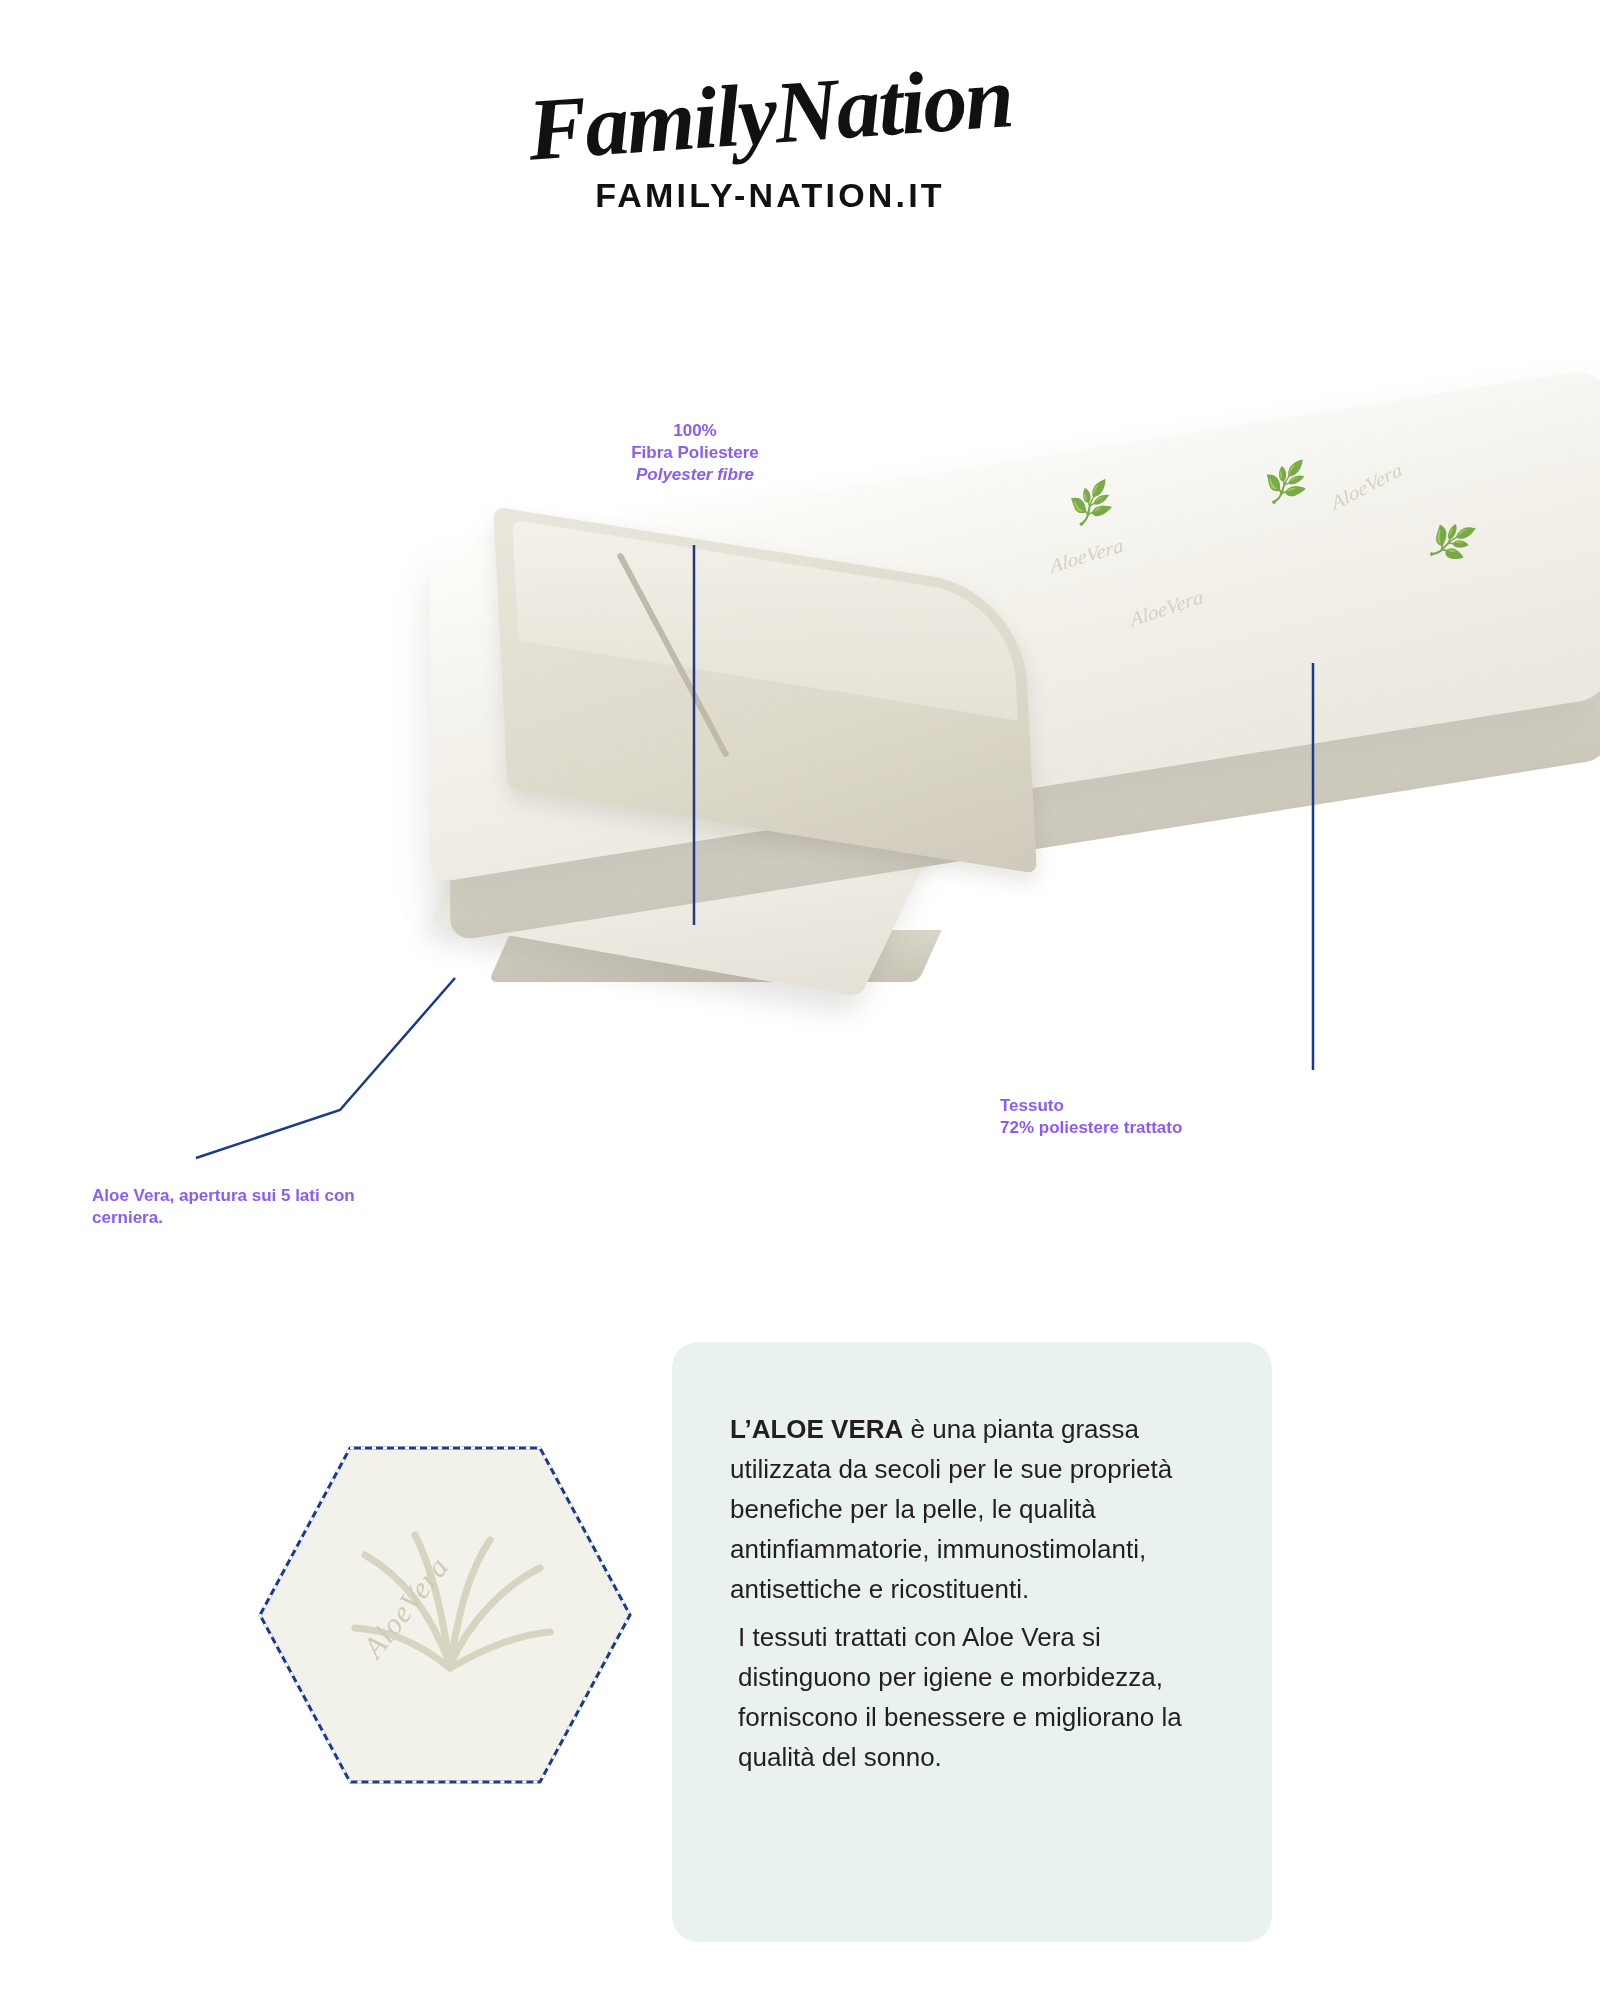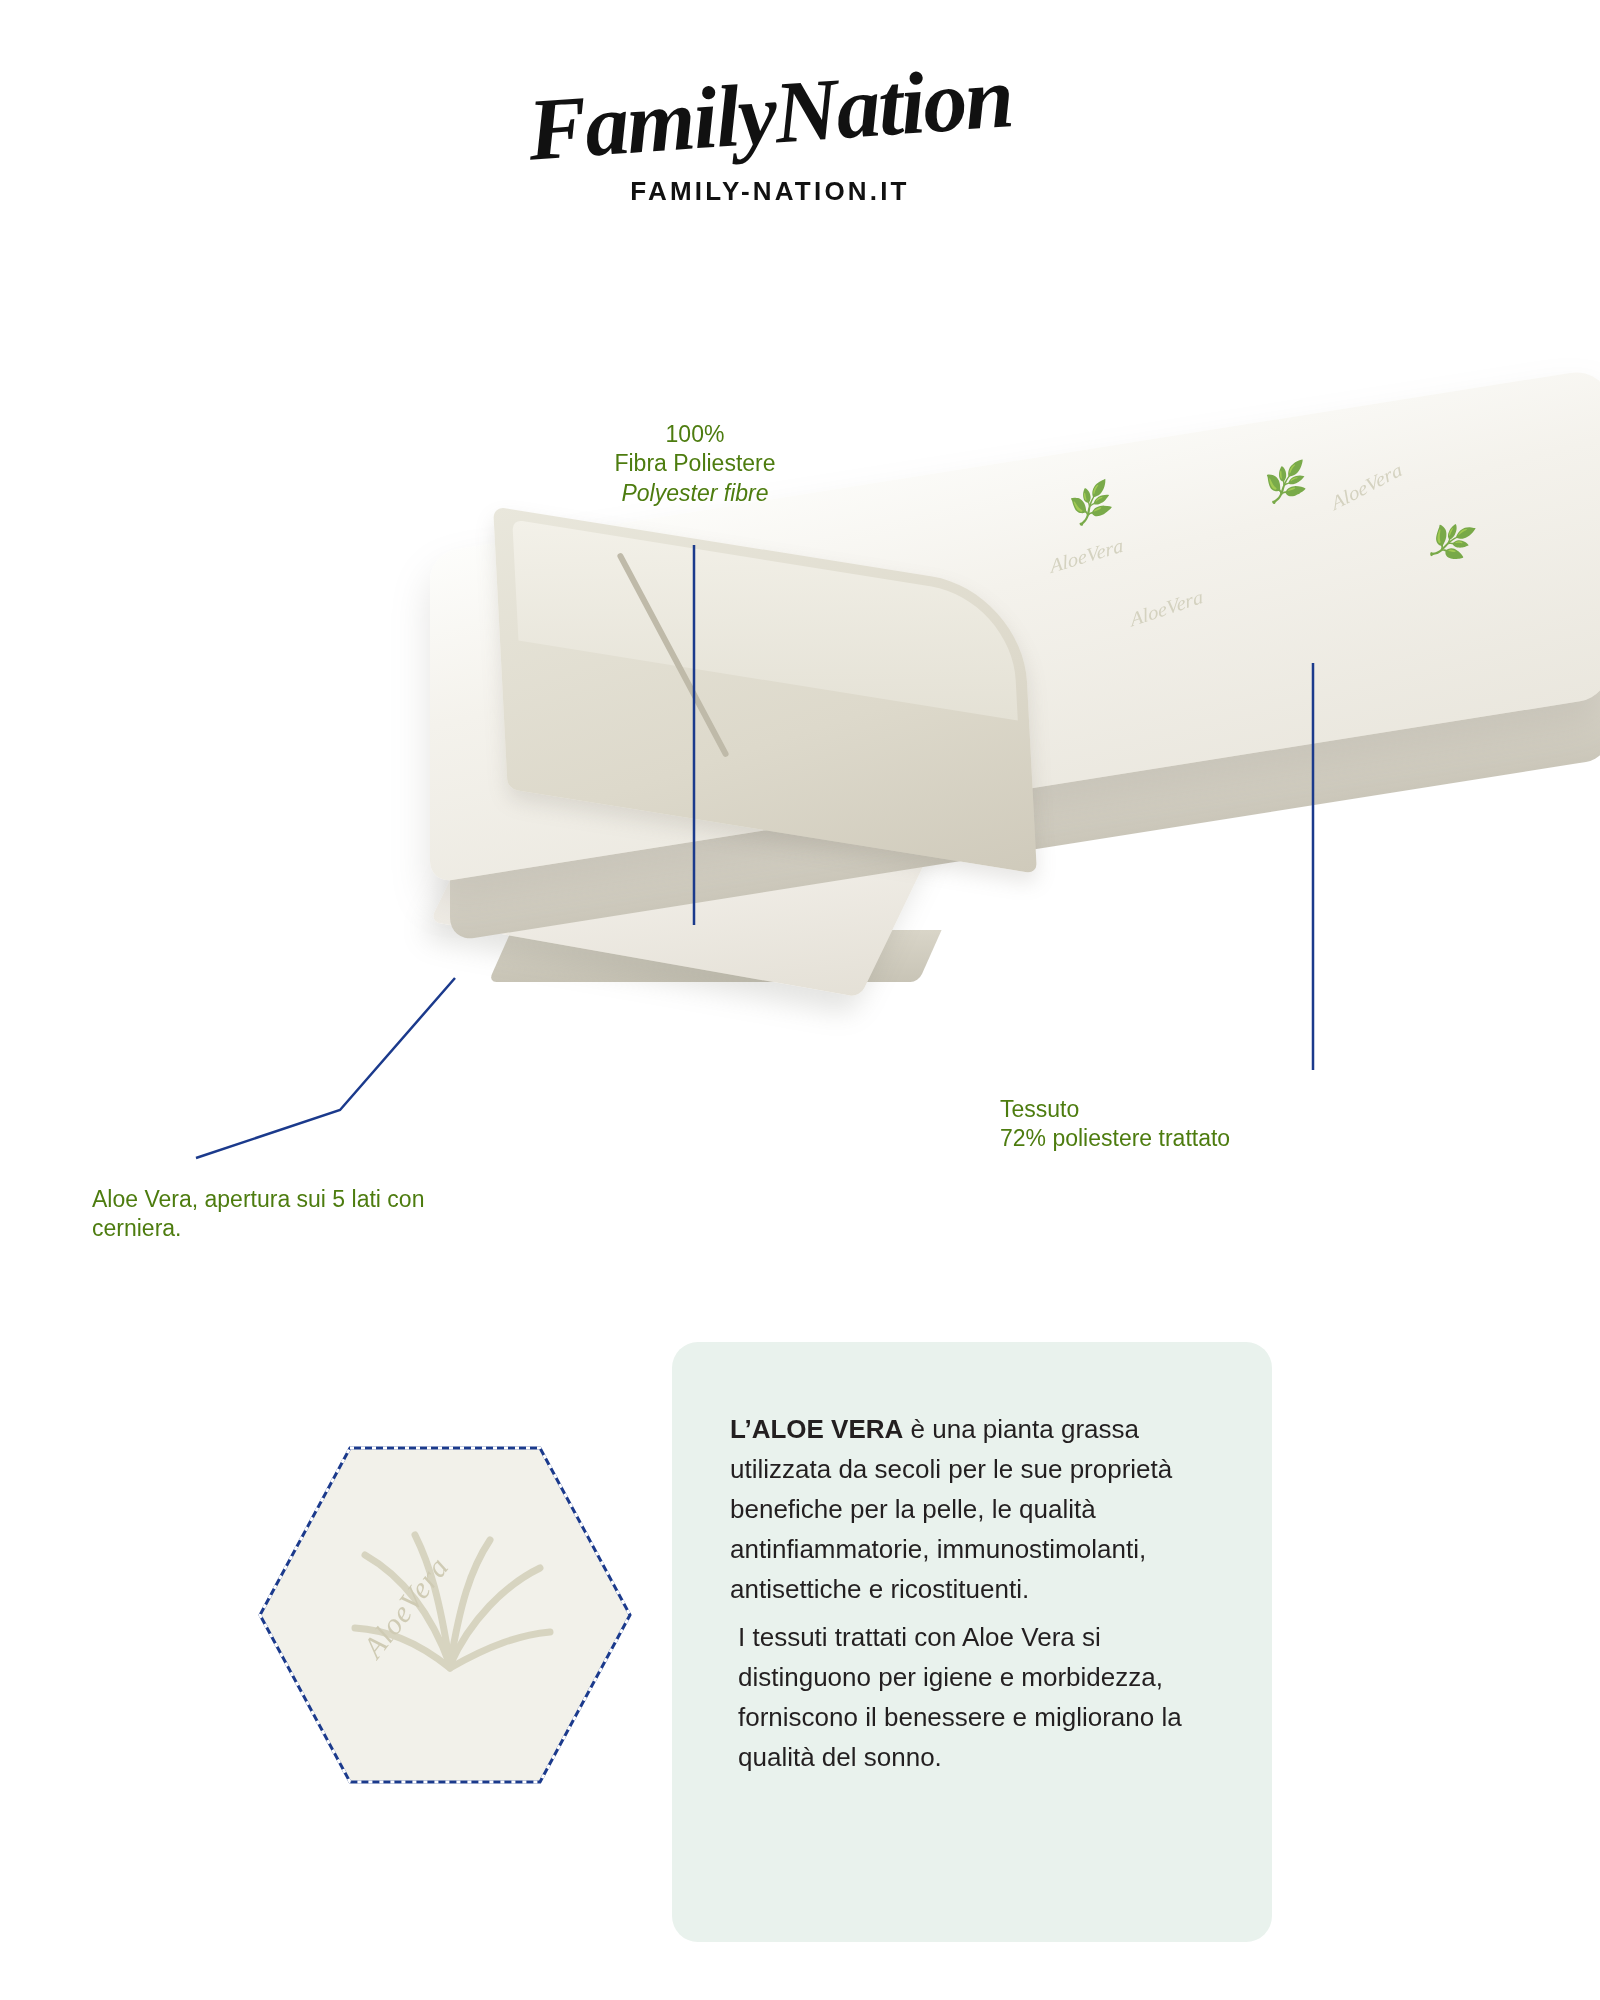--- a/index.html
+++ b/index.html
@@ -31,32 +31,33 @@
     font-size: 88px;
     line-height: 1.0;
     color: #111111;
     letter-spacing: -2px;
     transform: rotate(-4deg);
     transform-origin: center center;
     white-space: nowrap;
   }
   .logo-url {
     margin-top: 18px;
-    font-size: 26px;
+    font-size: 34px;
     font-weight: bold;
     letter-spacing: 3.2px;
     color: #111111;
   }
 
   
   .callout {
     position: absolute;
-    font-size: 23px;
+    font-size: 17px;
     line-height: 1.28;
-    color: #4d7c0f;
+    color: #8b5cf6;
+    font-weight: bold;
   }
   .callout.center { text-align: center; }
   .callout.right  { text-align: left; }
   .callout .ital  { font-style: italic; }
   .svg-leader {
     position: absolute;
     left: 0; top: 0;
     width: 1600px; height: 2000px;
     pointer-events: none;
   }

